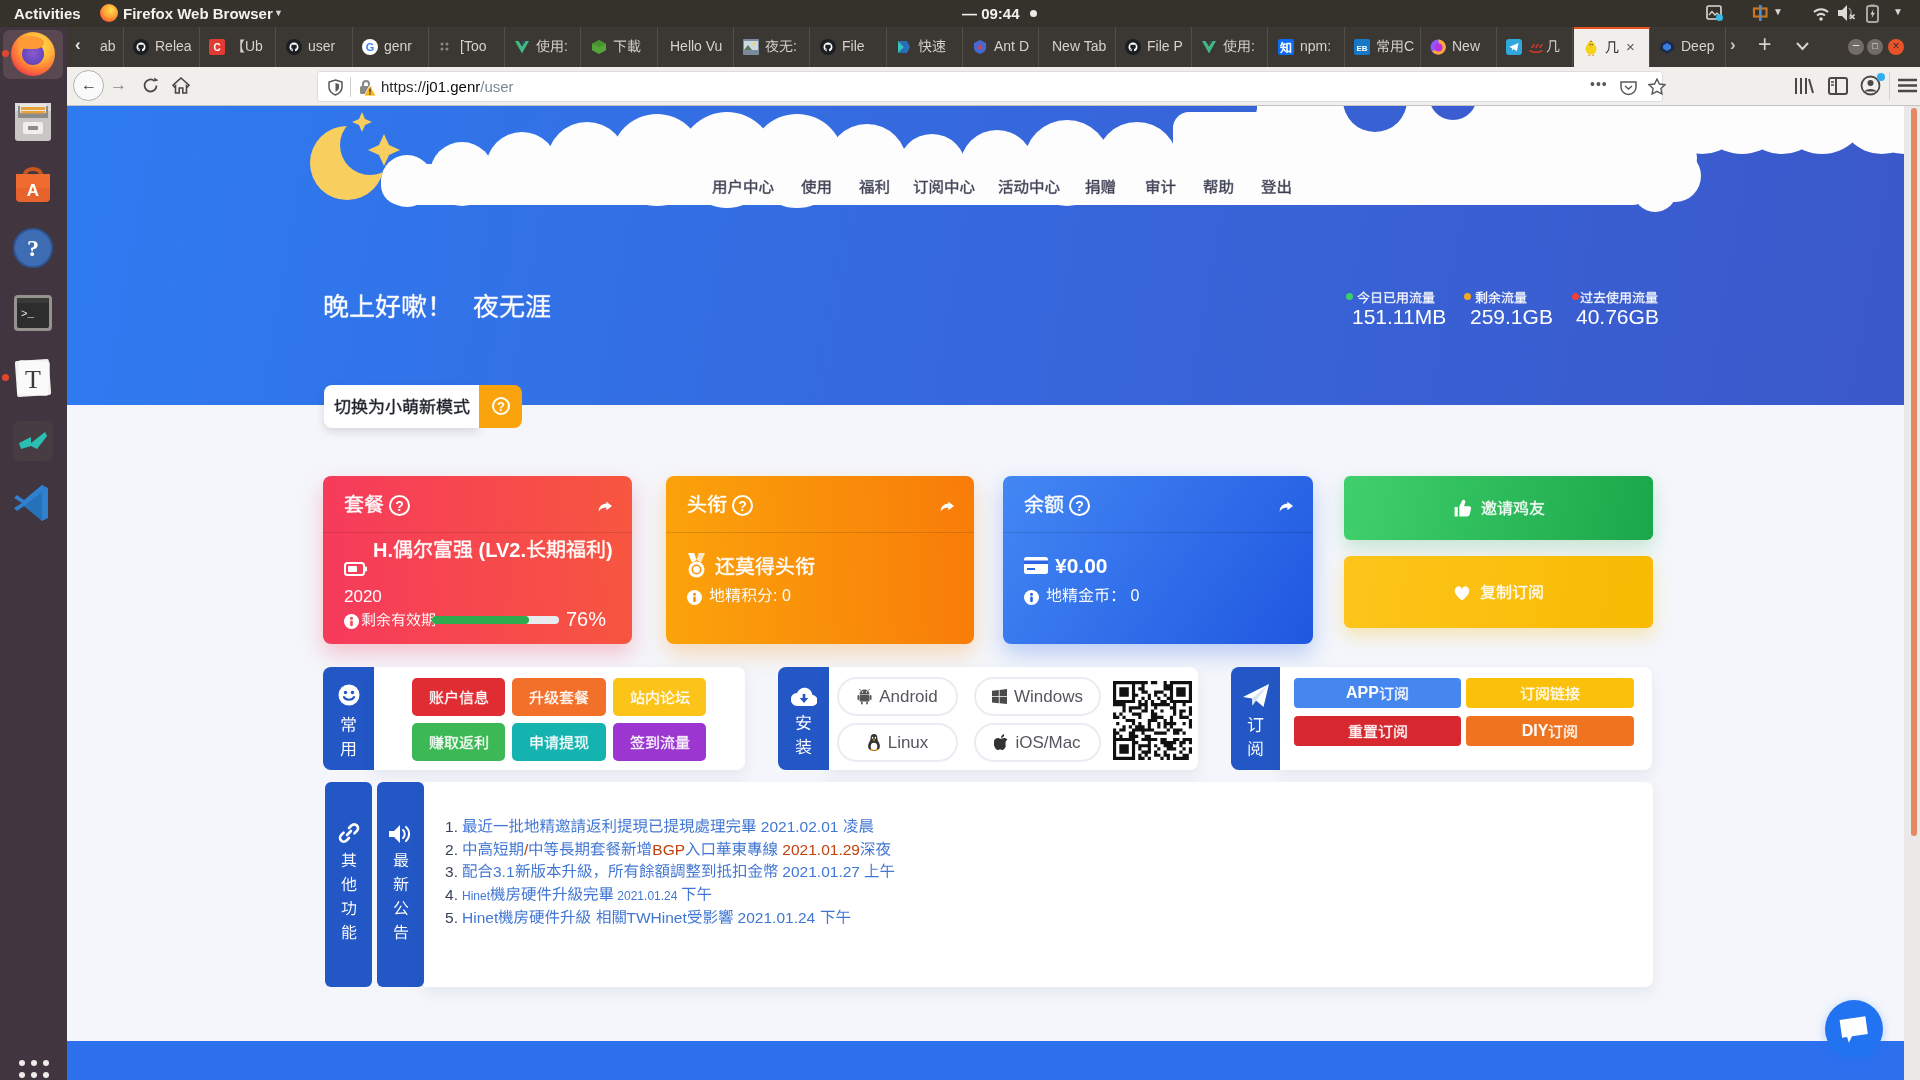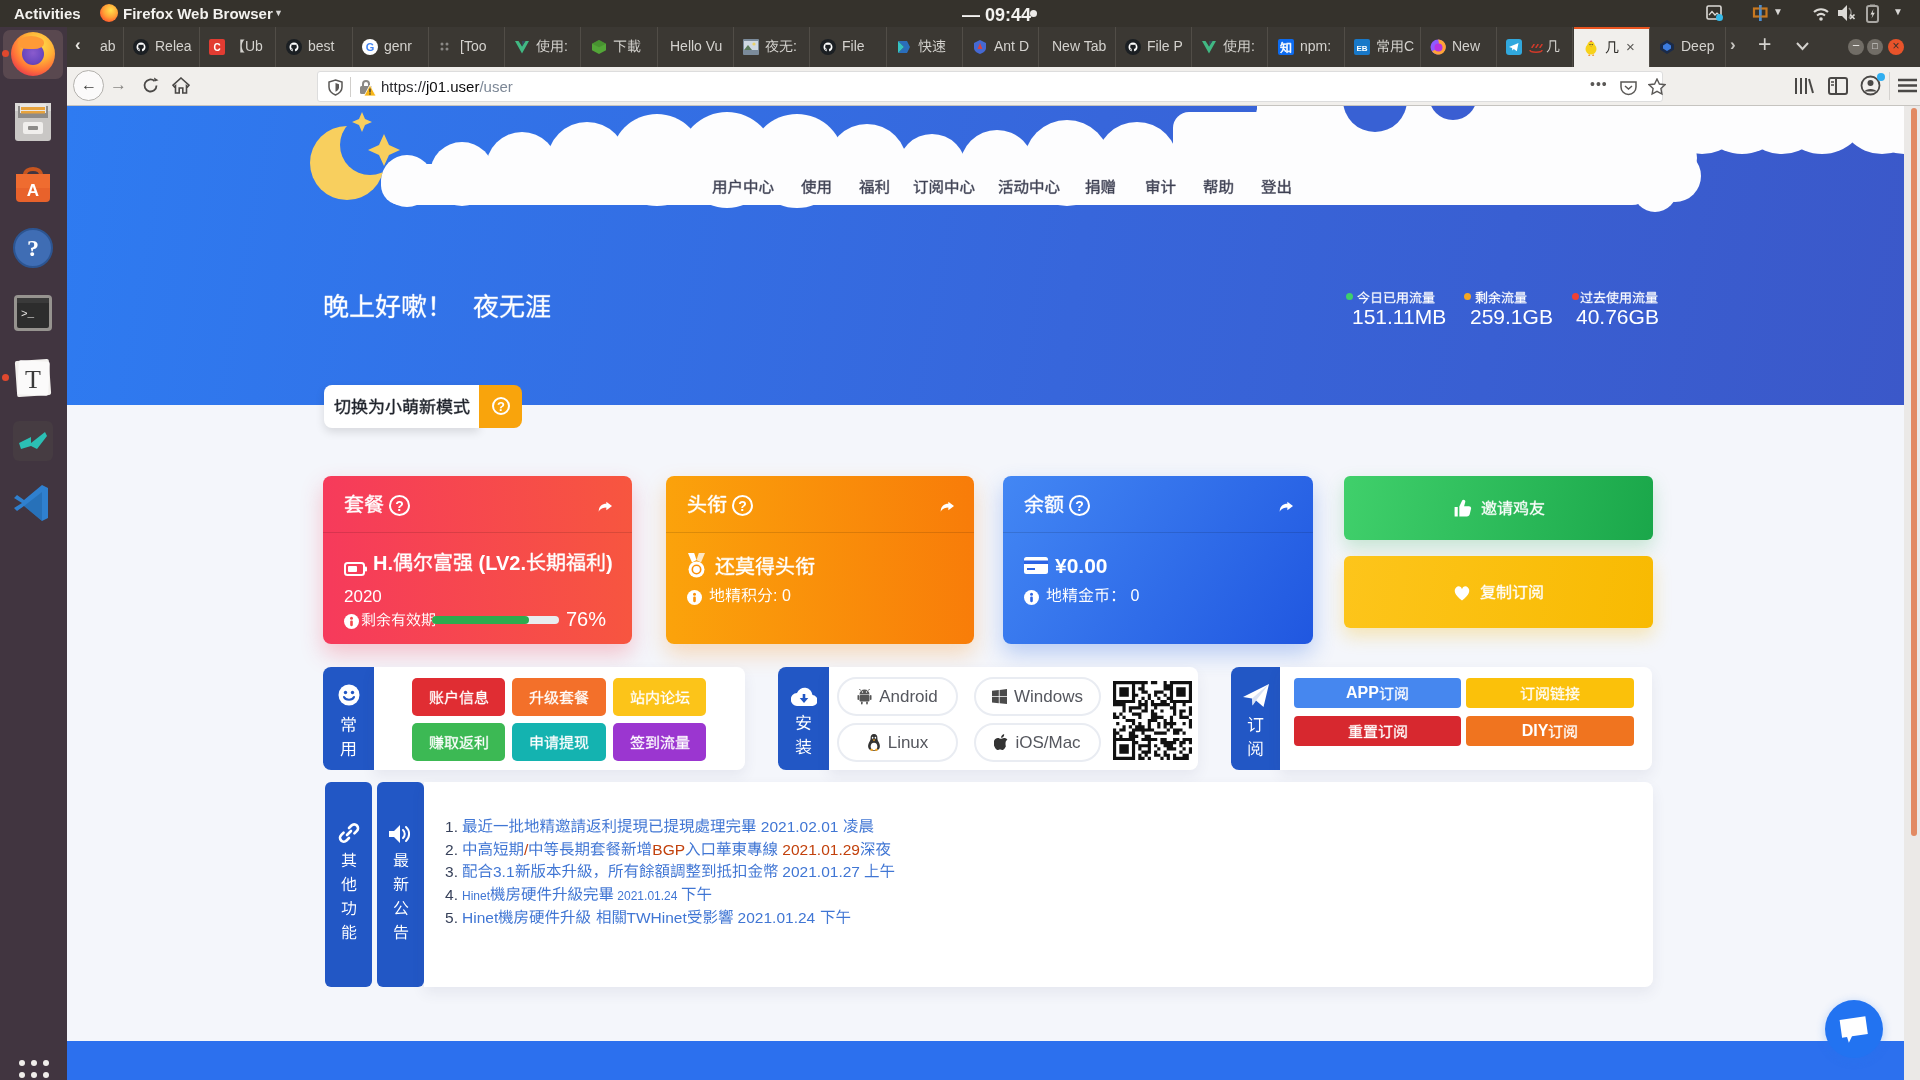--- a/index.html
+++ b/index.html
@@ -22,21 +22,21 @@
 .pill{position:absolute;border:2px solid #e9ecf2;border-radius:20px;background:#fff;color:#55575e;display:flex;align-items:center;justify-content:center;font-size:17px}
 .vside{position:absolute;background:#2257c5;color:#fff;display:flex;flex-direction:column;align-items:center}
 #footer{position:absolute;left:0;top:935px;width:1837px;height:39px;background:#2c70ee}
 .ico{display:inline-block;vertical-align:middle}
 </style></head><body>
 <div id="topbar" class="abs">
     <span class="act">Activities</span>
     <span class="abs" style="left:100px;top:4px;width:18px;height:18px;border-radius:50%;background:radial-gradient(circle at 60% 35%,#ffe14d 0%,#ffa036 45%,#ff5f2e 75%,#e33050 100%)"></span>
     <span class="abs" style="left:123px;top:5px;font-size:15px;font-weight:700;color:#f3f2ef">Firefox Web Browser</span>
     <span class="abs" style="left:274px;top:8px;font-size:9px;color:#d9d8d6">▼</span>
-    <span class="abs" style="left:962px;top:5px;font-size:18px;font-weight:700;color:#f3f2ef">— 09:44</span>
+    <span class="abs" style="left:962px;top:5px;font-size:15px;font-weight:700;color:#f3f2ef">— 09:44</span>
     <span class="abs" style="left:1030px;top:10px;width:7px;height:7px;border-radius:50%;background:#eceae8"></span>
     <svg class="abs" style="left:1706px;top:5px" width="18" height="16" viewBox="0 0 18 16">
 <rect x="1" y="1" width="14" height="13" rx="1.5" fill="none" stroke="#dcdad6" stroke-width="1.6"></rect>
 <path d="M3 10 6 6.5 9 10 11 8 13 10" stroke="#dcdad6" stroke-width="1.2" fill="none"></path>
 <circle cx="13.5" cy="12.5" r="3.5" fill="#35b9e8"></circle>
     </svg>
     <svg class="abs" style="left:1752px;top:5px" width="16" height="16" viewBox="0 0 16 16">
 <rect x="7" y="0" width="2.6" height="16" fill="#4a8fd3"></rect>
 <rect x="2" y="3.5" width="12.5" height="8" fill="none" stroke="#c87820" stroke-width="2.2"></rect>
 <rect x="7" y="0" width="2.6" height="16" fill="#4a8fd3" opacity="0.55"></rect>
@@ -139,21 +139,21 @@
         </svg></span>
       <span class="tt" style="left:31px"><svg style="vertical-align:-0.12em;" width="14" height="14" viewBox="0 0 250 250" fill="#d4d2ce">
           <use href="#u3010" x="0"></use>
         </svg>Ub</span>
     </div>
     <div class="tab" style="left:210px;width:76px">
       <span class="ti"><svg viewBox="0 0 16 16" width="16" height="16">
           <circle cx="8" cy="8" r="8" fill="#1b1f23"></circle>
           <path fill="#fff" d="M8 3.5c-2.5 0-4.5 2-4.5 4.5 0 2 1.3 3.7 3.1 4.3.2 0 .3-.1.3-.2v-.8c-1.3.3-1.5-.6-1.5-.6-.2-.5-.5-.7-.5-.7-.4-.3 0-.3 0-.3.5 0 .7.5.7.5.4.7 1.1.5 1.3.4 0-.3.2-.5.3-.6-1-.1-2-.5-2-2.2 0-.5.2-.9.4-1.2 0-.1-.2-.6 0-1.2 0 0 .4-.1 1.2.5.4-.1.8-.2 1.2-.2s.8.1 1.2.2c.8-.6 1.2-.5 1.2-.5.2.6 0 1.1 0 1.2.3.3.4.7.4 1.2 0 1.7-1 2.1-2 2.2.2.1.3.4.3.8v1.2c0 .1.1.2.3.2 1.8-.6 3.1-2.3 3.1-4.3 0-2.5-2-4.5-4.5-4.5z"></path>
         </svg></span>
-      <span class="tt" style="left:31px">best</span>
+      <span class="tt" style="left:31px">user</span>
     </div>
     <div class="tab" style="left:286px;width:76px">
       <span class="ti"><svg viewBox="0 0 16 16" width="16" height="16">
           <circle cx="8" cy="8" r="8" fill="#fff"></circle>
           <text x="8" y="12" font-size="11" font-weight="bold" fill="#4285f4" text-anchor="middle" font-family="Liberation Sans">G</text>
         </svg></span>
       <span class="tt" style="left:31px">genr</span>
     </div>
     <div class="tab" style="left:362px;width:76px">
       <span class="ti"><svg viewBox="0 0 16 16" width="16" height="16">
@@ -330,21 +330,21 @@
     <div id="urlbar"><svg class="abs" style="left:10px;top:7px" width="15" height="17" viewBox="0 0 15 17">
         <path fill="none" stroke="#5a5856" stroke-width="1.5" d="M7.5 1 14 3v5c0 4-3 6.5-6.5 8C4 14.5 1 12 1 8V3Z"></path>
         <path fill="#5a5856" d="M7.5 4 11 5.2v3c0 2-1.5 3.5-3.5 4.5Z"></path>
       </svg><span class="abs" style="left:32px;top:5px;width:1px;height:20px;background:#d0cecb"></span><svg class="abs" style="left:41px;top:7px" width="14" height="16" viewBox="0 0 14 16">
         <rect x="1" y="7" width="12" height="8" rx="1.5" fill="#8a8885"></rect>
         <path d="M4 7V5a3 3 0 0 1 6 0v2" stroke="#8a8885" stroke-width="2" fill="none"></path>
       </svg><path></path><svg class="abs" style="left:46px;top:13px" width="12" height="11" viewBox="0 0 12 11">
         <path fill="#f8b617" stroke="#fff" stroke-width="0.8" d="M6 0 12 11 0 11Z"></path>
         <rect x="5.3" y="3.5" width="1.4" height="4" fill="#3a3a3a"></rect>
         <rect x="5.3" y="8.3" width="1.4" height="1.4" fill="#3a3a3a"></rect>
-      </svg><span class="abs" style="left:63px;top:6px;font-size:15px;color:#2a2a2e">https://<b style="font-weight:400;color:#0c0c0d">j01.user</b><span style="color:#7c8796">/user</span></span><span class="abs" style="left:1272px;top:4px;font-size:14px;color:#5a5856;letter-spacing:1px">•••</span><svg class="abs" style="left:1302px;top:7px" width="17" height="17" viewBox="0 0 17 17">
+      </svg><span class="abs" style="left:63px;top:6px;font-size:15px;color:#2a2a2e">https://<b style="font-weight:400;color:#0c0c0d">j01.genr</b><span style="color:#7c8796">/user</span></span><span class="abs" style="left:1272px;top:4px;font-size:14px;color:#5a5856;letter-spacing:1px">•••</span><svg class="abs" style="left:1302px;top:7px" width="17" height="17" viewBox="0 0 17 17">
         <path fill="none" stroke="#5a5856" stroke-width="1.5" d="M1 3h15v5a7.5 7.5 0 0 1-15 0Z"></path>
         <path fill="none" stroke="#5a5856" stroke-width="1.5" d="M5 7l3.5 3L12 7"></path>
       </svg><svg class="abs" style="left:1330px;top:6px" width="18" height="18" viewBox="0 0 18 18">
         <path fill="none" stroke="#5a5856" stroke-width="1.4" d="M9 1l2.4 5 5.6.7-4.1 3.8 1 5.5L9 13.3 4.1 16l1-5.5L1 6.7 6.6 6Z"></path>
       </svg></div>
     <svg class="abs" style="left:1727px;top:9px" width="20" height="20" viewBox="0 0 20 20">
       <g stroke="#4a4846" stroke-width="2" fill="none">
         <path d="M2 2v16M7 2v16M12 2v16"></path>
         <path d="M15 3l4 14"></path>
       </g>
@@ -538,21 +538,21 @@
       </svg></div>
     <span class="abs" style="left:322px;top:389px;width:21px;height:21px;border:2px solid #fff;border-radius:50%;color:#fff;font-size:14px;font-weight:700;display:flex;align-items:center;justify-content:center">?</span>
     <svg class="abs" style="left:530px;top:392px" width="16" height="16" viewBox="0 0 24 24">
       <path fill="#fff" d="M14 5.5 L22.5 12 L14 18.5 L14 14.2 C7.5 14.2 4.5 17.5 2.5 20.5 C2.5 13.5 6.5 8.6 14 8.6 Z"></path>
     </svg>
     <svg class="abs" style="left:277px;top:456px" width="23" height="14" viewBox="0 0 23 14">
 <rect x="1" y="1" width="19" height="12" rx="2.5" fill="none" stroke="#fff" stroke-width="2"></rect>
 <rect x="20.8" y="4.5" width="2.2" height="5" rx="1" fill="#fff"></rect>
 <rect x="4" y="4" width="9" height="6" rx="1" fill="#fff"></rect>
     </svg>
-    <div class="abs" style="left:306px;top:446px;font-size:20px;font-weight:700;color:#fff">H.<svg style="vertical-align:-0.12em;" width="80" height="20" viewBox="0 0 1000 250" fill="#fff" stroke="#fff" stroke-width="7">
+    <div class="abs" style="left:306px;top:433px;font-size:20px;font-weight:700;color:#fff">H.<svg style="vertical-align:-0.12em;" width="80" height="20" viewBox="0 0 1000 250" fill="#fff" stroke="#fff" stroke-width="7">
         <use href="#u5076" x="0"></use>
         <use href="#u5C14" x="250"></use>
         <use href="#u5BCC" x="500"></use>
         <use href="#u5F3A" x="750"></use>
       </svg> (LV2.<svg style="vertical-align:-0.12em;" width="80" height="20" viewBox="0 0 1000 250" fill="#fff" stroke="#fff" stroke-width="7">
         <use href="#u957F" x="0"></use>
         <use href="#u671F" x="250"></use>
         <use href="#u798F" x="500"></use>
         <use href="#u5229" x="750"></use>
       </svg>)</div>

